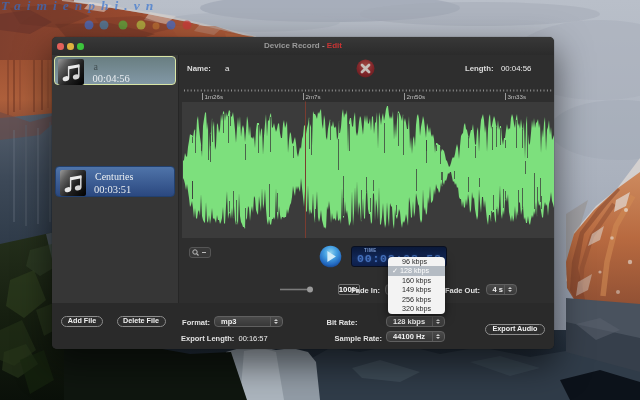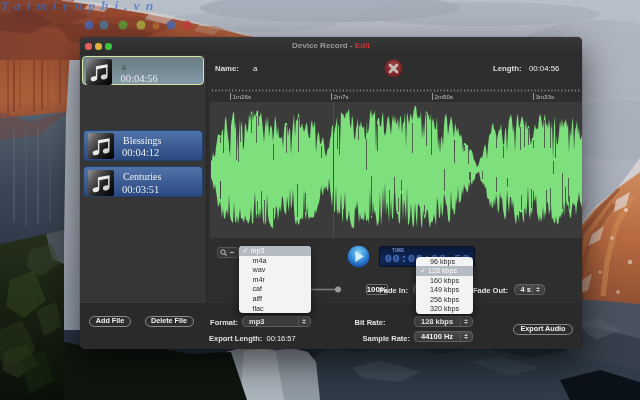--- a/index.html
+++ b/index.html
@@ -1,20 +1,20 @@
 <!DOCTYPE html>
 <html><head>
 <meta charset="utf-8">
 <style>
   html,body{margin:0;padding:0;}
   body{width:640px;height:400px;overflow:hidden;position:relative;font-family:"Liberation Sans",sans-serif;}
   .abs{position:absolute;}
   #wall{position:absolute;left:0;top:0;width:640px;height:400px;}
   #wm{position:absolute;left:1px;top:-2px;width:240px;font:italic bold 13.5px "Liberation Serif",serif;color:rgba(48,112,208,0.66);letter-spacing:6px;white-space:nowrap;}
-  #win{position:absolute;left:80px;top:37px;width:502px;height:312px;background:#2e2e2e;border-radius:5px;box-shadow:0 14px 34px 2px rgba(0,0,0,0.55),0 0 1px rgba(0,0,0,0.7);}
+  #win{position:absolute;left:52px;top:37px;width:502px;height:312px;background:#2e2e2e;border-radius:5px;box-shadow:0 14px 34px 2px rgba(0,0,0,0.55),0 0 1px rgba(0,0,0,0.7);}
   #titlebar{position:absolute;left:0;top:0;width:502px;height:18px;background:linear-gradient(#383838,#2b2b2b);border-radius:5px 5px 0 0;}
   .tl{position:absolute;top:6px;width:6.5px;height:6.5px;border-radius:50%;}
   #title{position:absolute;left:0;top:4px;width:502px;text-align:center;font-size:8px;font-weight:bold;color:#9a9a9a;}
   #title b{color:#c93434;}
   #sidebar{position:absolute;left:0;top:18px;width:127px;height:247.5px;background:#363636;border-right:1px solid #262626;box-sizing:border-box;}
   #bottombar{position:absolute;left:0;top:265.5px;width:502px;height:46.5px;background:#2a2a2a;border-radius:0 0 5px 5px;}
   .item{position:absolute;left:3px;width:120px;height:31px;border-radius:4px;}
   .item .ic{position:absolute;left:3.5px;top:2.5px;width:26px;height:26px;border-radius:2px;background:linear-gradient(128deg,#999 0%,#5c5c5c 24%,#212121 58%,#000 100%);}
   .item .t1{position:absolute;left:39px;top:4px;font:10px "Liberation Serif",serif;color:#eef2f4;white-space:nowrap;}
   .item .t2{position:absolute;left:38px;top:16.5px;font:10.5px "Liberation Serif",serif;color:#e9edf0;}
@@ -170,30 +170,20 @@
     <div class="item" id="sel">
       <div class="ic"><svg width="26" height="26" viewBox="0 0 26 26">
             <path d="M10 7.2L21.4 5.3L21.4 8.3L10 10.4Z" fill="#ededed"></path>
             <path d="M10.6 19.2V7.8M20.8 17.4V5.8" stroke="#e4e4e4" stroke-width="1.4" fill="none"></path>
             <ellipse cx="7.9" cy="19.7" rx="3.3" ry="2.4" fill="#e8e8e8" transform="rotate(-18 7.9 19.7)"></ellipse>
             <ellipse cx="18.1" cy="17.9" rx="3.3" ry="2.4" fill="#d5d5d5" transform="rotate(-18 18.1 17.9)"></ellipse>
           </svg></div>
       <div class="t1">a</div>
         <div class="t2">00:04:56</div>
     </div>
-    <div class="item blue" style="top:74.5px;">
-      <div class="ic"><svg width="26" height="26" viewBox="0 0 26 26">
-            <path d="M10 7.2L21.4 5.3L21.4 8.3L10 10.4Z" fill="#ededed"></path>
-            <path d="M10.6 19.2V7.8M20.8 17.4V5.8" stroke="#e4e4e4" stroke-width="1.4" fill="none"></path>
-            <ellipse cx="7.9" cy="19.7" rx="3.3" ry="2.4" fill="#e8e8e8" transform="rotate(-18 7.9 19.7)"></ellipse>
-            <ellipse cx="18.1" cy="17.9" rx="3.3" ry="2.4" fill="#d5d5d5" transform="rotate(-18 18.1 17.9)"></ellipse>
-          </svg></div>
-      <div class="t1">Blessings</div>
-        <div class="t2">00:04:12</div>
-    </div>
     <div class="item blue" style="top:111px;">
       <div class="ic"><svg width="26" height="26" viewBox="0 0 26 26">
             <path d="M10 7.2L21.4 5.3L21.4 8.3L10 10.4Z" fill="#ededed"></path>
             <path d="M10.6 19.2V7.8M20.8 17.4V5.8" stroke="#e4e4e4" stroke-width="1.4" fill="none"></path>
             <ellipse cx="7.9" cy="19.7" rx="3.3" ry="2.4" fill="#e8e8e8" transform="rotate(-18 7.9 19.7)"></ellipse>
             <ellipse cx="18.1" cy="17.9" rx="3.3" ry="2.4" fill="#d5d5d5" transform="rotate(-18 18.1 17.9)"></ellipse>
           </svg></div>
       <div class="t1">Centuries</div>
         <div class="t2">00:03:51</div>
     </div>
@@ -271,29 +261,20 @@
   <div class="lbl" style="left:98px;top:281px;width:60px;text-align:right;">Format:</div>
   <div class="sel" style="left:162px;top:278.5px;width:69px;">mp3<span class="st"></span></div>
   <div class="lbl" style="left:250px;top:281px;width:80px;text-align:center;">Bit Rate:</div>
   <div class="sel" style="left:334px;top:278.5px;width:59px;">128 kbps<span class="st"></span></div>
   <div class="pill" style="left:433px;top:286.5px;width:60px;height:11px;line-height:8.5px;">Export Audio</div>
   <div class="lbl" style="left:129px;top:296.5px;">Export Length:</div>
   <div class="lbl" style="left:186.5px;top:296.5px;font-weight:normal;color:#efefef;">00:16:57</div>
   <div class="lbl" style="left:250px;top:296.5px;width:80px;text-align:right;">Sample Rate:</div>
   <div class="sel" style="left:334px;top:294px;width:59px;">44100 Hz<span class="st"></span></div>
 
-  <div class="popup" style="left:158.5px;top:209px;width:72.5px;">
-    <div class="row hl">✓ mp3</div>
-    <div class="row">m4a</div>
-    <div class="row">wav</div>
-    <div class="row">m4r</div>
-    <div class="row">caf</div>
-    <div class="row">aiff</div>
-    <div class="row">flac</div>
-  </div>
   <div class="popup" style="left:336px;top:219.5px;width:57px;">
     <div class="row">96 kbps</div>
     <div class="row hl" style="border-radius:0;">✓ 128 kbps</div>
     <div class="row">160 kbps</div>
     <div class="row">149 kbps</div>
     <div class="row">256 kbps</div>
     <div class="row">320 kbps</div>
   </div>
 </div>
 

